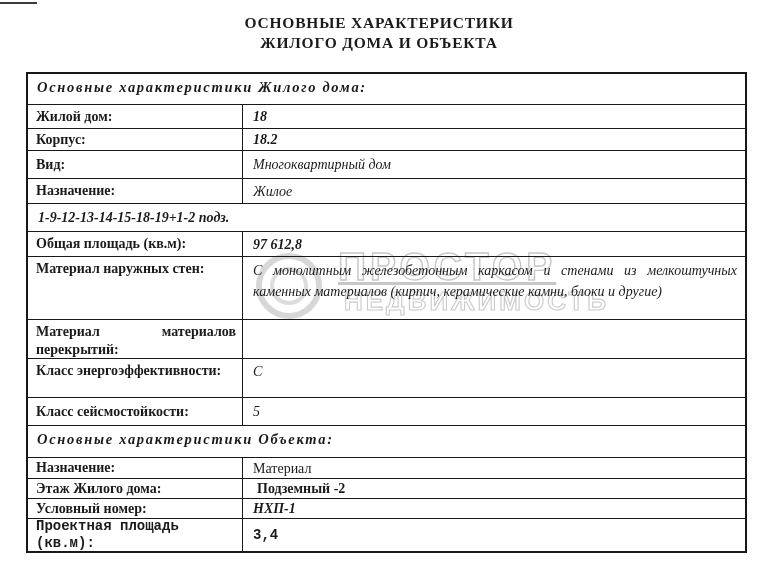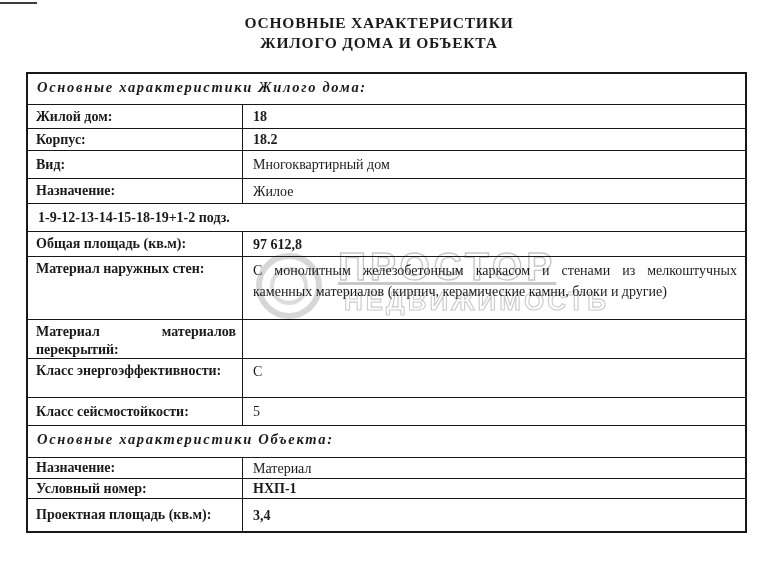--- a/index.html
+++ b/index.html
@@ -54,39 +54,39 @@
     -webkit-text-stroke:1.1px #cbcbcb;
   }
   
   .char-table {
     position:absolute; left:26px; top:72px; width:721px;
     border:2px solid #181818;
     z-index:2;
     background:transparent;
   }
   .t-row { display:flex; border-bottom:1px solid #181818; }
-  .t-row:last-child { border-bottom:none; }
+  .t-row:last-child { border-bottom:none;font-family:Liberation Mono, monospace; }
   .section-row {
     display:flex; align-items:flex-start;
     border-bottom:1px solid #181818;
     padding:5px 8px 0 9px;
     font-weight:bold; font-style:italic;
     font-size:14.5px; letter-spacing:1.7px;
   }
   .cell-label {
     width:215px; flex:0 0 215px;
     border-right:1px solid #181818;
     padding:2px 6px 2px 8px;
     font-weight:bold; font-size:14px; line-height:17.5px;
     display:flex; align-items:center;
   }
   .cell-value {
     flex:1;
     padding:2px 8px 2px 10px;
-    font-size:14px; line-height:19px;
+    font-size:14px; font-style:italic; line-height:19px;
     display:flex; align-items:center;
   }
   .top .cell-label, .top .cell-value { align-items:flex-start; padding-top:3px; }
   .label-justify { display:block; text-align:justify; padding-top:4px; }
   .label-narrow { display:block; padding-top:4px; }
   .v-bold { font-weight:bold; }
   .v-upright { font-style:normal; }
   .v-justify {
     display:block; text-align:justify; line-height:21px; padding-top:2px;
   }
@@ -167,20 +167,24 @@
 
   <div class="section-row" style="height:32px">
     <span>Основные характеристики Объекта:</span>
   </div>
 
   <div class="t-row" style="height:21px">
     <div class="cell-label">Назначение:</div>
     <div class="cell-value v-upright">Материал</div>
   </div>
 
+  <div class="t-row" style="height:20px">
+    <div class="cell-label">Этаж Жилого дома:</div>
+    <div class="cell-value v-upright v-bold v-indent">Подземный -2</div>
+  </div>
 
   <div class="t-row" style="height:20px">
     <div class="cell-label">Условный номер:</div>
     <div class="cell-value v-bold">НХП-1</div>
   </div>
 
   <div class="t-row" style="height:32px">
     <div class="cell-label">Проектная площадь (кв.м):</div>
     <div class="cell-value v-upright v-bold">3,4</div>
   </div>

